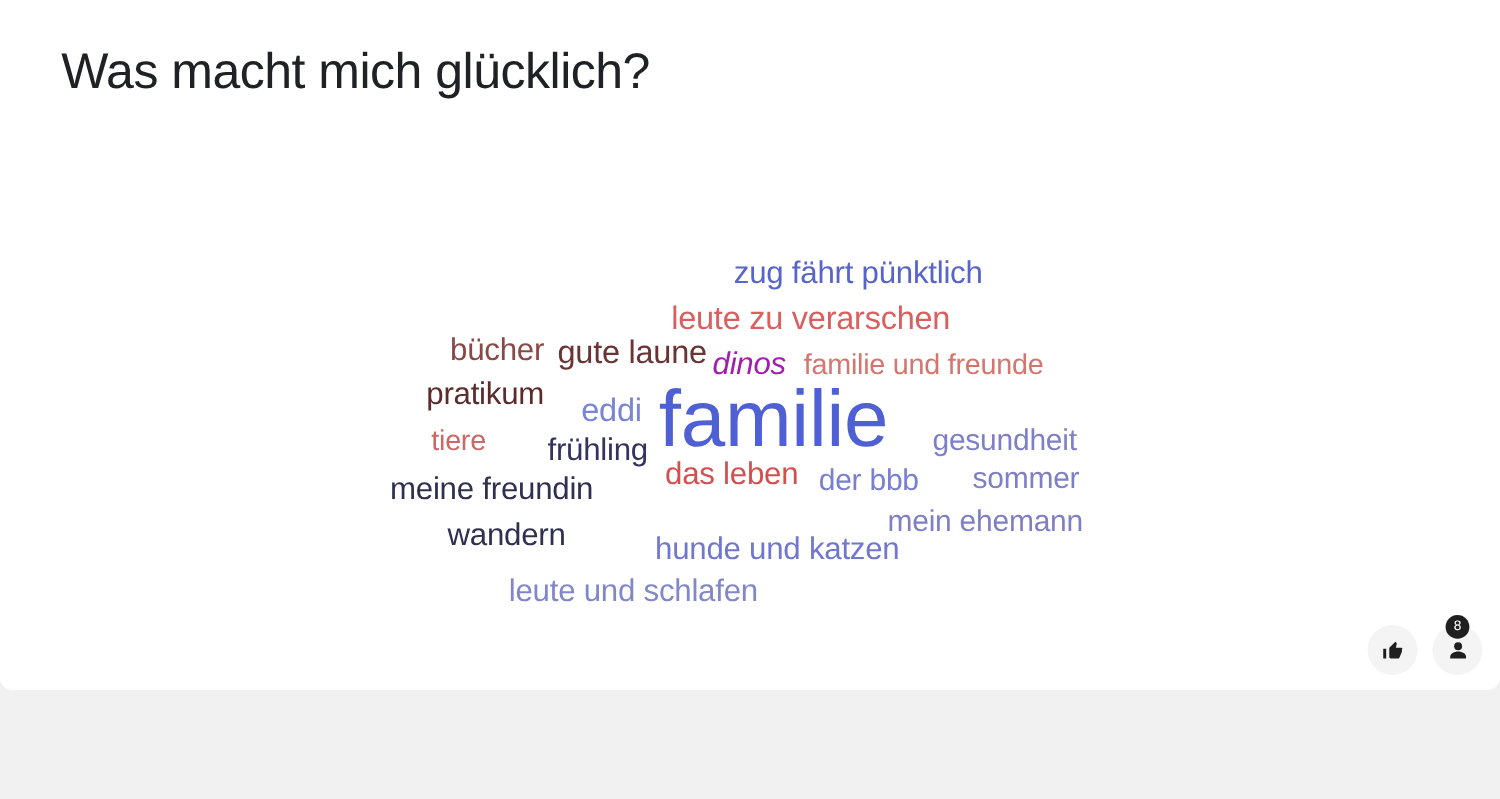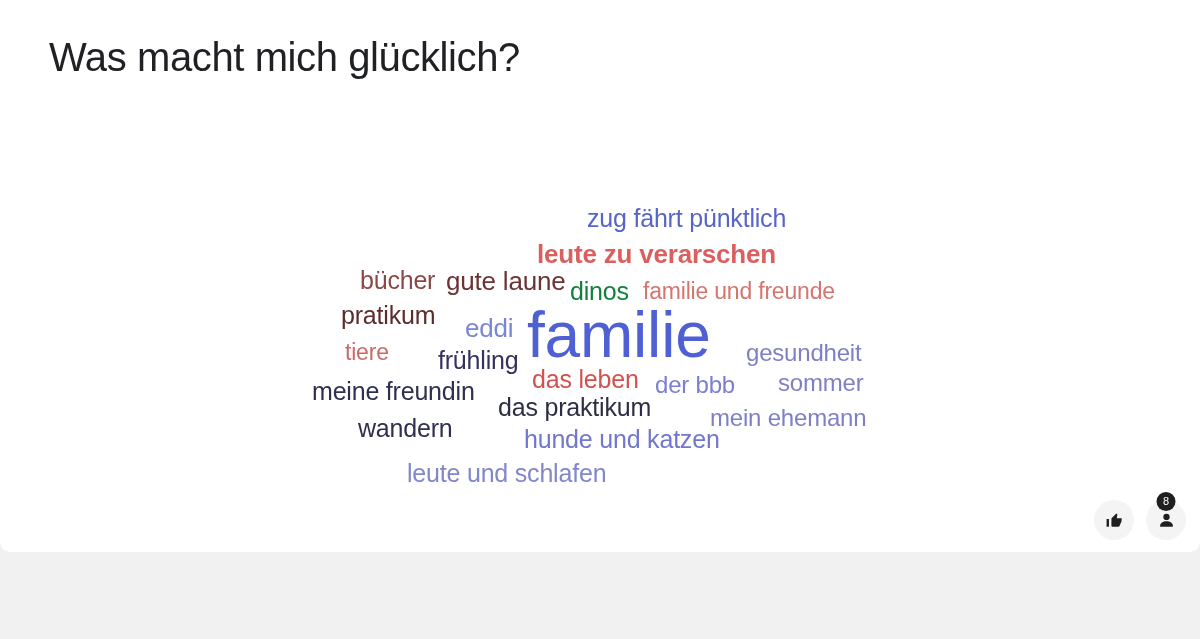--- a/index.html
+++ b/index.html
@@ -78,36 +78,35 @@
 </style>
 </head>
 <body>
 
 <div id="slide-card">
 
   <h1 id="slide-title">Was macht mich glücklich?</h1>
 
   <div id="wordcloud">
       <span class="cloud-word" style="left: 287px; top: 11px; font-size: 25px; color: rgb(88, 101, 200);">zug fährt pünktlich</span>
-      <span class="cloud-word" style="left: 237px; top: 46px; font-size: 26px; color: rgb(217, 96, 95); font-weight: bold;">leute zu verarschen</span>
+      <span class="cloud-word" style="left: 237px; top: 46px; font-size: 26px; color: rgb(217, 96, 95);">leute zu verarschen</span>
       <span class="cloud-word" style="left: 60px; top: 73px; font-size: 25px; color: rgb(138, 73, 71);">bücher</span>
       <span class="cloud-word" style="left: 146px; top: 73px; font-size: 26px; color: rgb(107, 52, 52);">gute laune</span>
-      <span class="cloud-word" style="left: 270px; top: 84px; font-size: 25px; color: #15803d;">dinos</span>
+      <span class="cloud-word" style="left: 270px; top: 84px; font-size: 25px; color: #a21caf; font-style: italic;">dinos</span>
       <span class="cloud-word" style="left: 343px; top: 85px; font-size: 23px; color: rgb(212, 117, 110);">familie und freunde</span>
       <span class="cloud-word" style="left: 41px; top: 108px; font-size: 25px; color: rgb(92, 43, 43);">pratikum</span>
       <span class="cloud-word" style="left: 165px; top: 120px; font-size: 26px; color: rgb(122, 133, 212);">eddi</span>
       <span class="cloud-word" style="left: 227px; top: 108px; font-size: 64px; color: rgb(79, 95, 212);">familie</span>
       <span class="cloud-word" style="left: 446px; top: 146px; font-size: 24px; color: rgb(127, 128, 196);">gesundheit</span>
       <span class="cloud-word" style="left: 45px; top: 146px; font-size: 23px; color: rgb(201, 106, 102);">tiere</span>
       <span class="cloud-word" style="left: 138px; top: 153px; font-size: 25px; color: rgb(54, 50, 94);">frühling</span>
       <span class="cloud-word" style="left: 232px; top: 172px; font-size: 25px; color: rgb(212, 80, 79);">das leben</span>
       <span class="cloud-word" style="left: 355px; top: 178px; font-size: 24px; color: rgb(122, 127, 208);">der bbb</span>
       <span class="cloud-word" style="left: 478px; top: 176px; font-size: 24px; color: rgb(127, 128, 196);">sommer</span>
       <span class="cloud-word" style="left: 12px; top: 184px; font-size: 25px; color: rgb(47, 47, 79); text-align: center;">meine freundin</span>
-      <span class="cloud-word" style="left: 198px; top: 200px; font-size: 25px; color: rgb(45, 45, 70);">das praktikum</span>
       <span class="cloud-word" style="left: 410px; top: 211px; font-size: 24px; color: rgb(127, 128, 196);">mein ehemann</span>
       <span class="cloud-word" style="left: 58px; top: 221px; font-size: 25px; color: rgb(47, 47, 79);">wandern</span>
       <span class="cloud-word" style="left: 224px; top: 232px; font-size: 25px; color: rgb(112, 119, 205);">hunde und katzen</span>
       <span class="cloud-word" style="left: 107px; top: 266px; font-size: 25px; color: rgb(130, 135, 201);">leute und schlafen</span>
     </div>
 
   <div id="bottom-bar">
 
     <button class="round-btn">
       <span>

